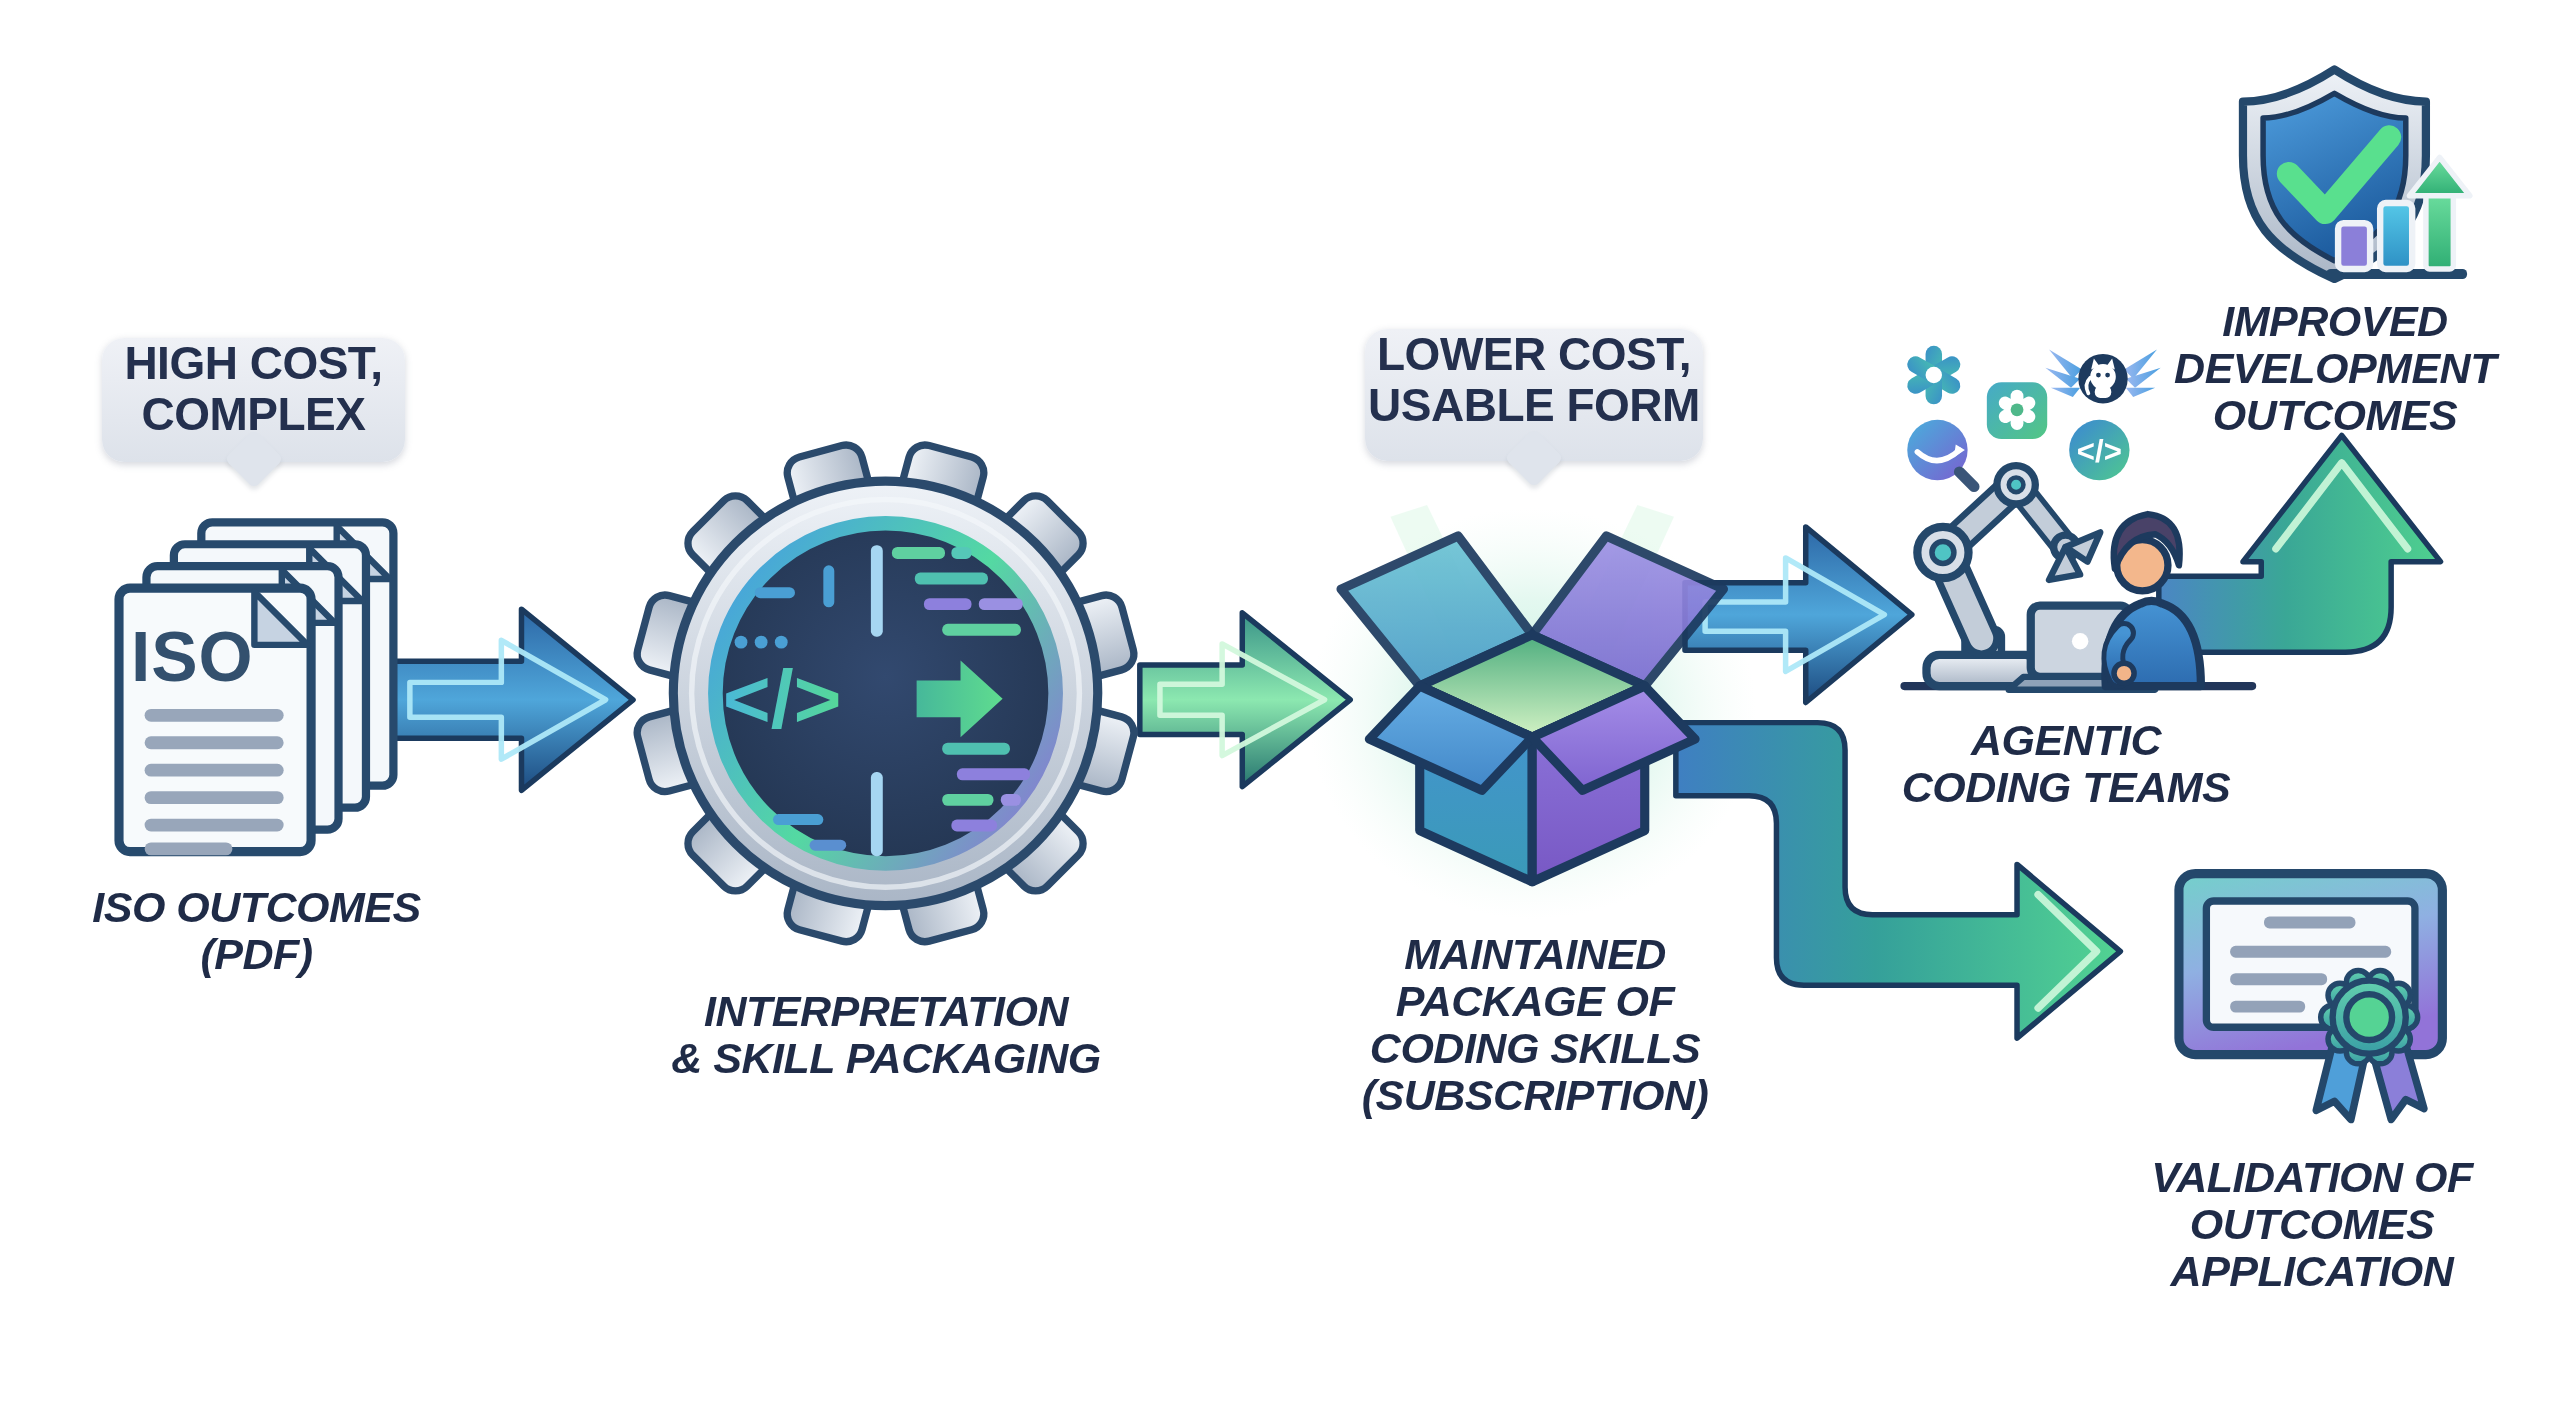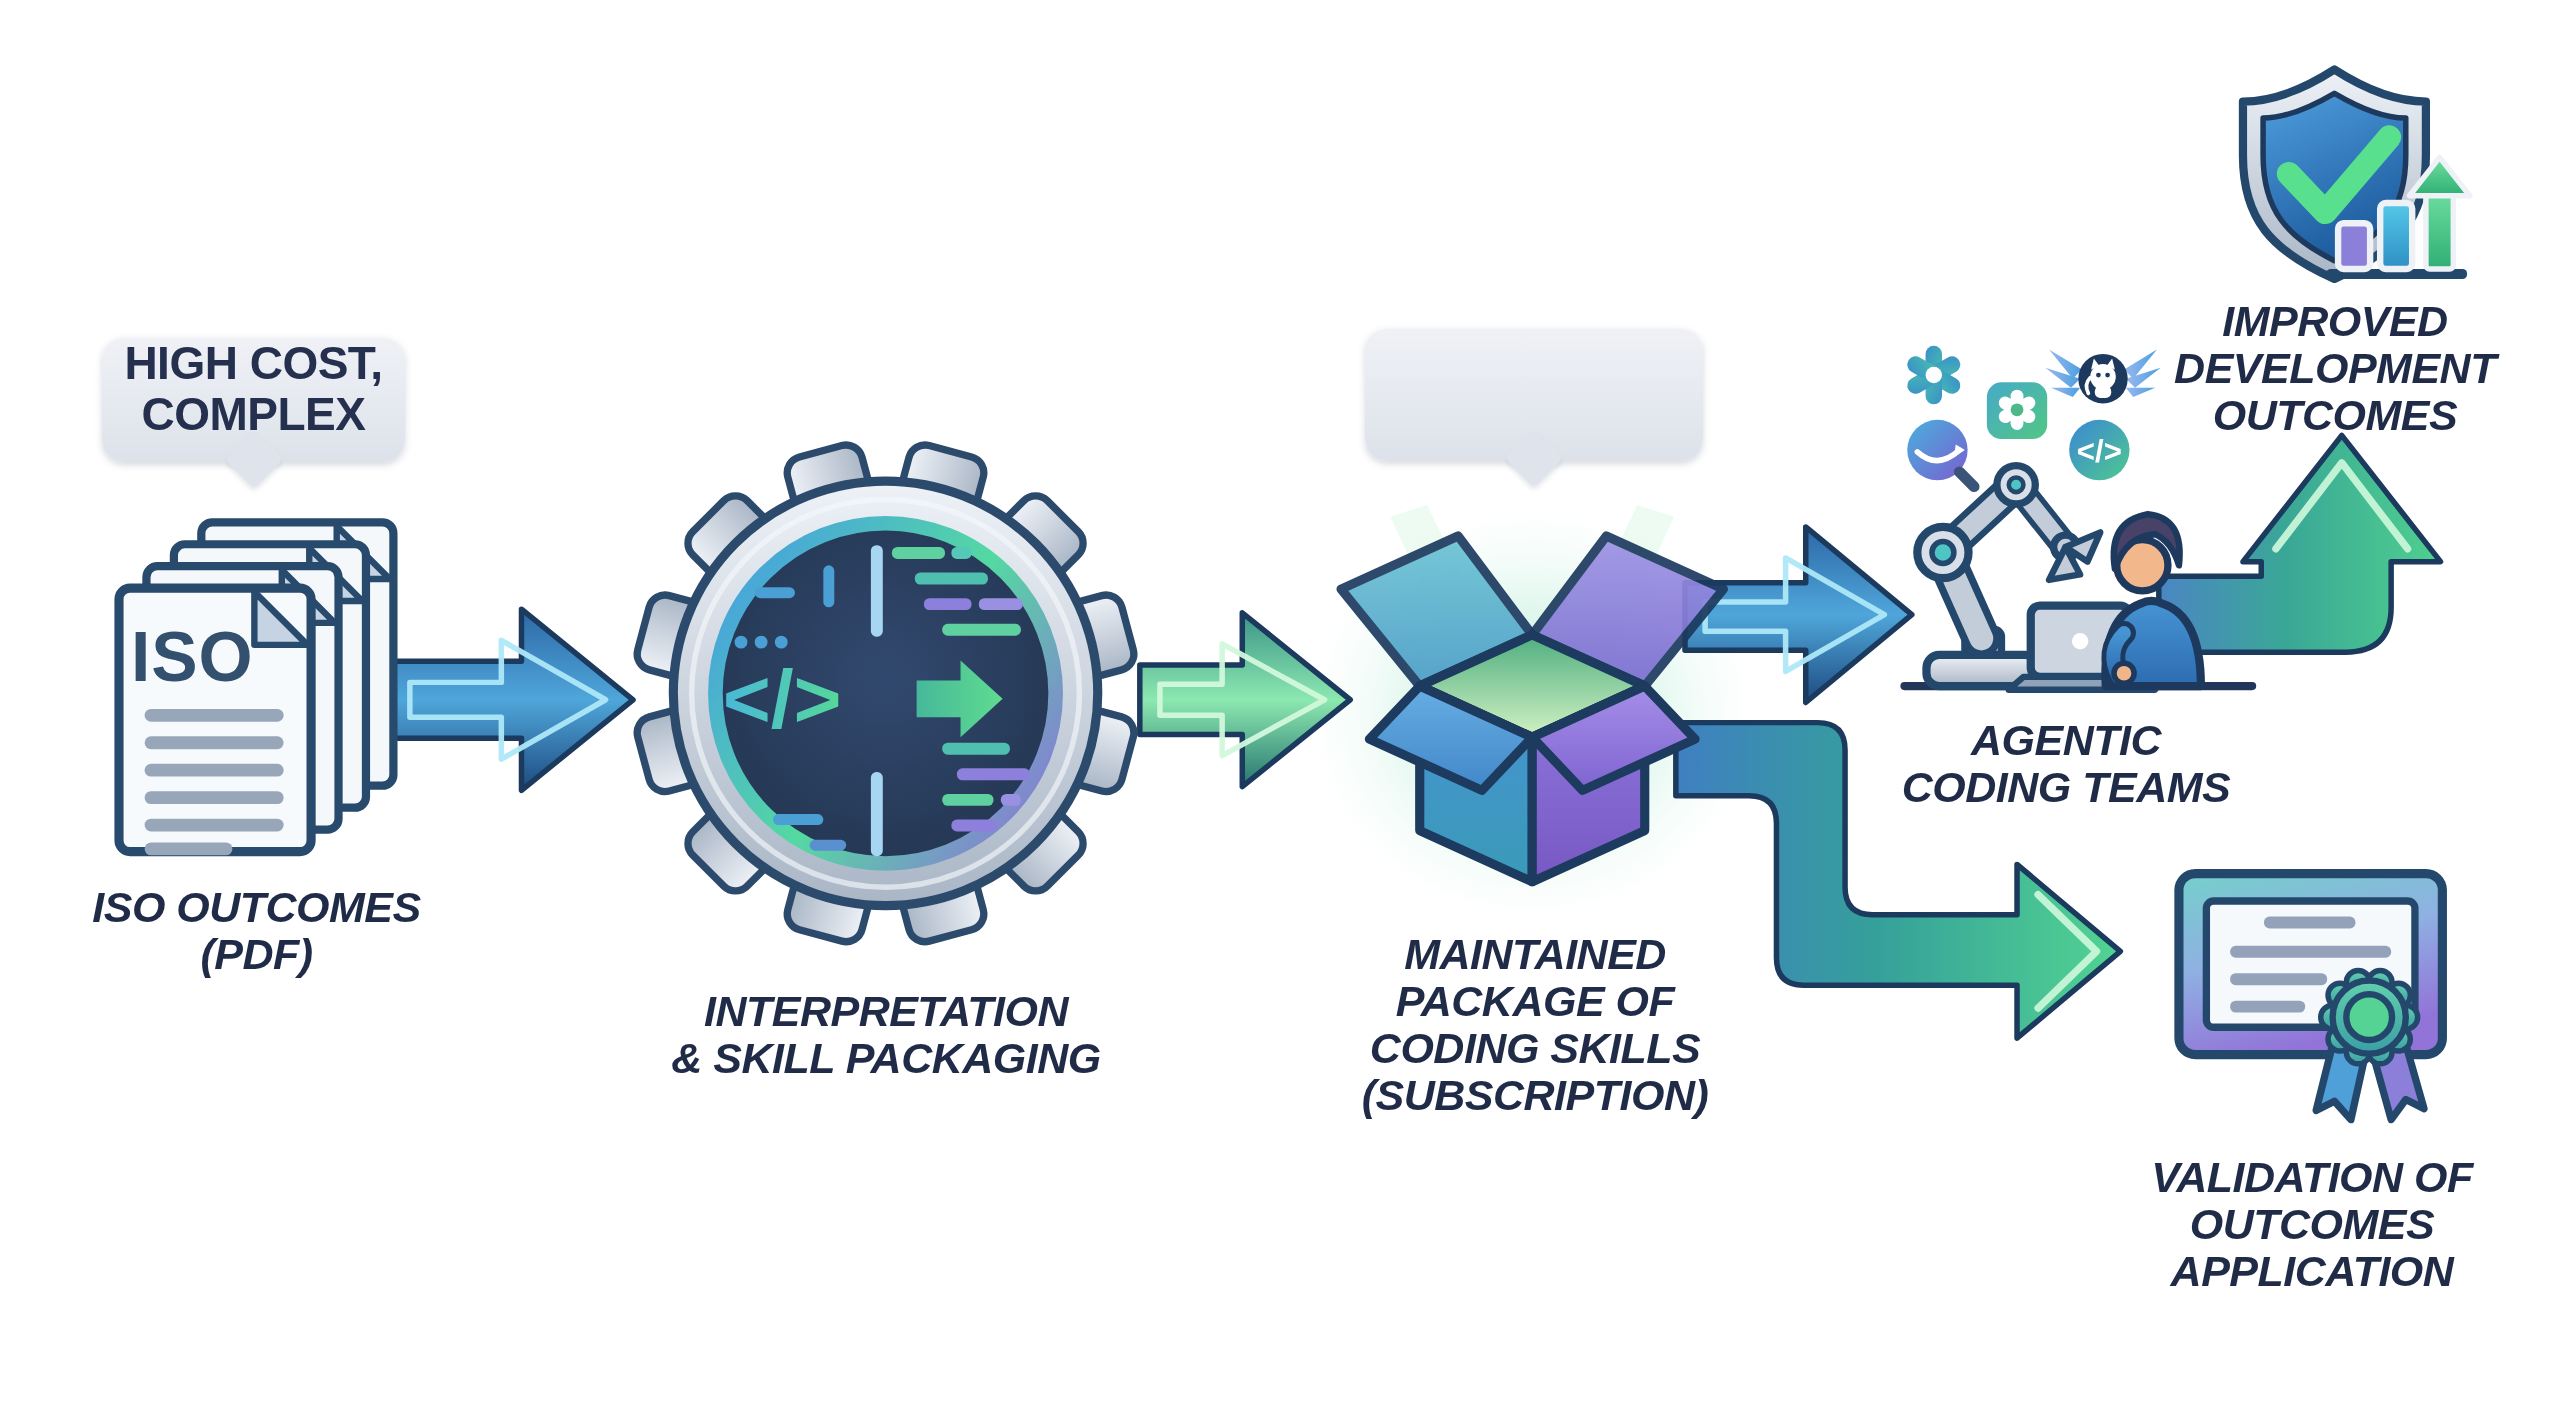--- a/index.html
+++ b/index.html
@@ -399,20 +399,22 @@
   </g>
 </svg>
 
 <div class="callout" style="left:102px;top:338px;width:303px;height:124px;">
   <div class="tail"></div>
   <div class="txt">HIGH COST,
 COMPLEX</div>
 </div>
 <div class="callout" style="left:1365px;top:329px;width:338px;height:132px;">
   <div class="tail"></div>
+  <div class="txt">LOWER COST,
+USABLE FORM</div>
 </div>
 
 <div class="label" style="left:55px;top:884px;width:403px;">ISO OUTCOMES
 (PDF)</div>
 <div class="label" style="left:648px;top:988px;width:476px;">INTERPRETATION
 &amp; SKILL PACKAGING</div>
 <div class="label" style="left:1343px;top:931px;width:384px;">MAINTAINED
 PACKAGE OF
 CODING SKILLS
 (SUBSCRIPTION)</div>

